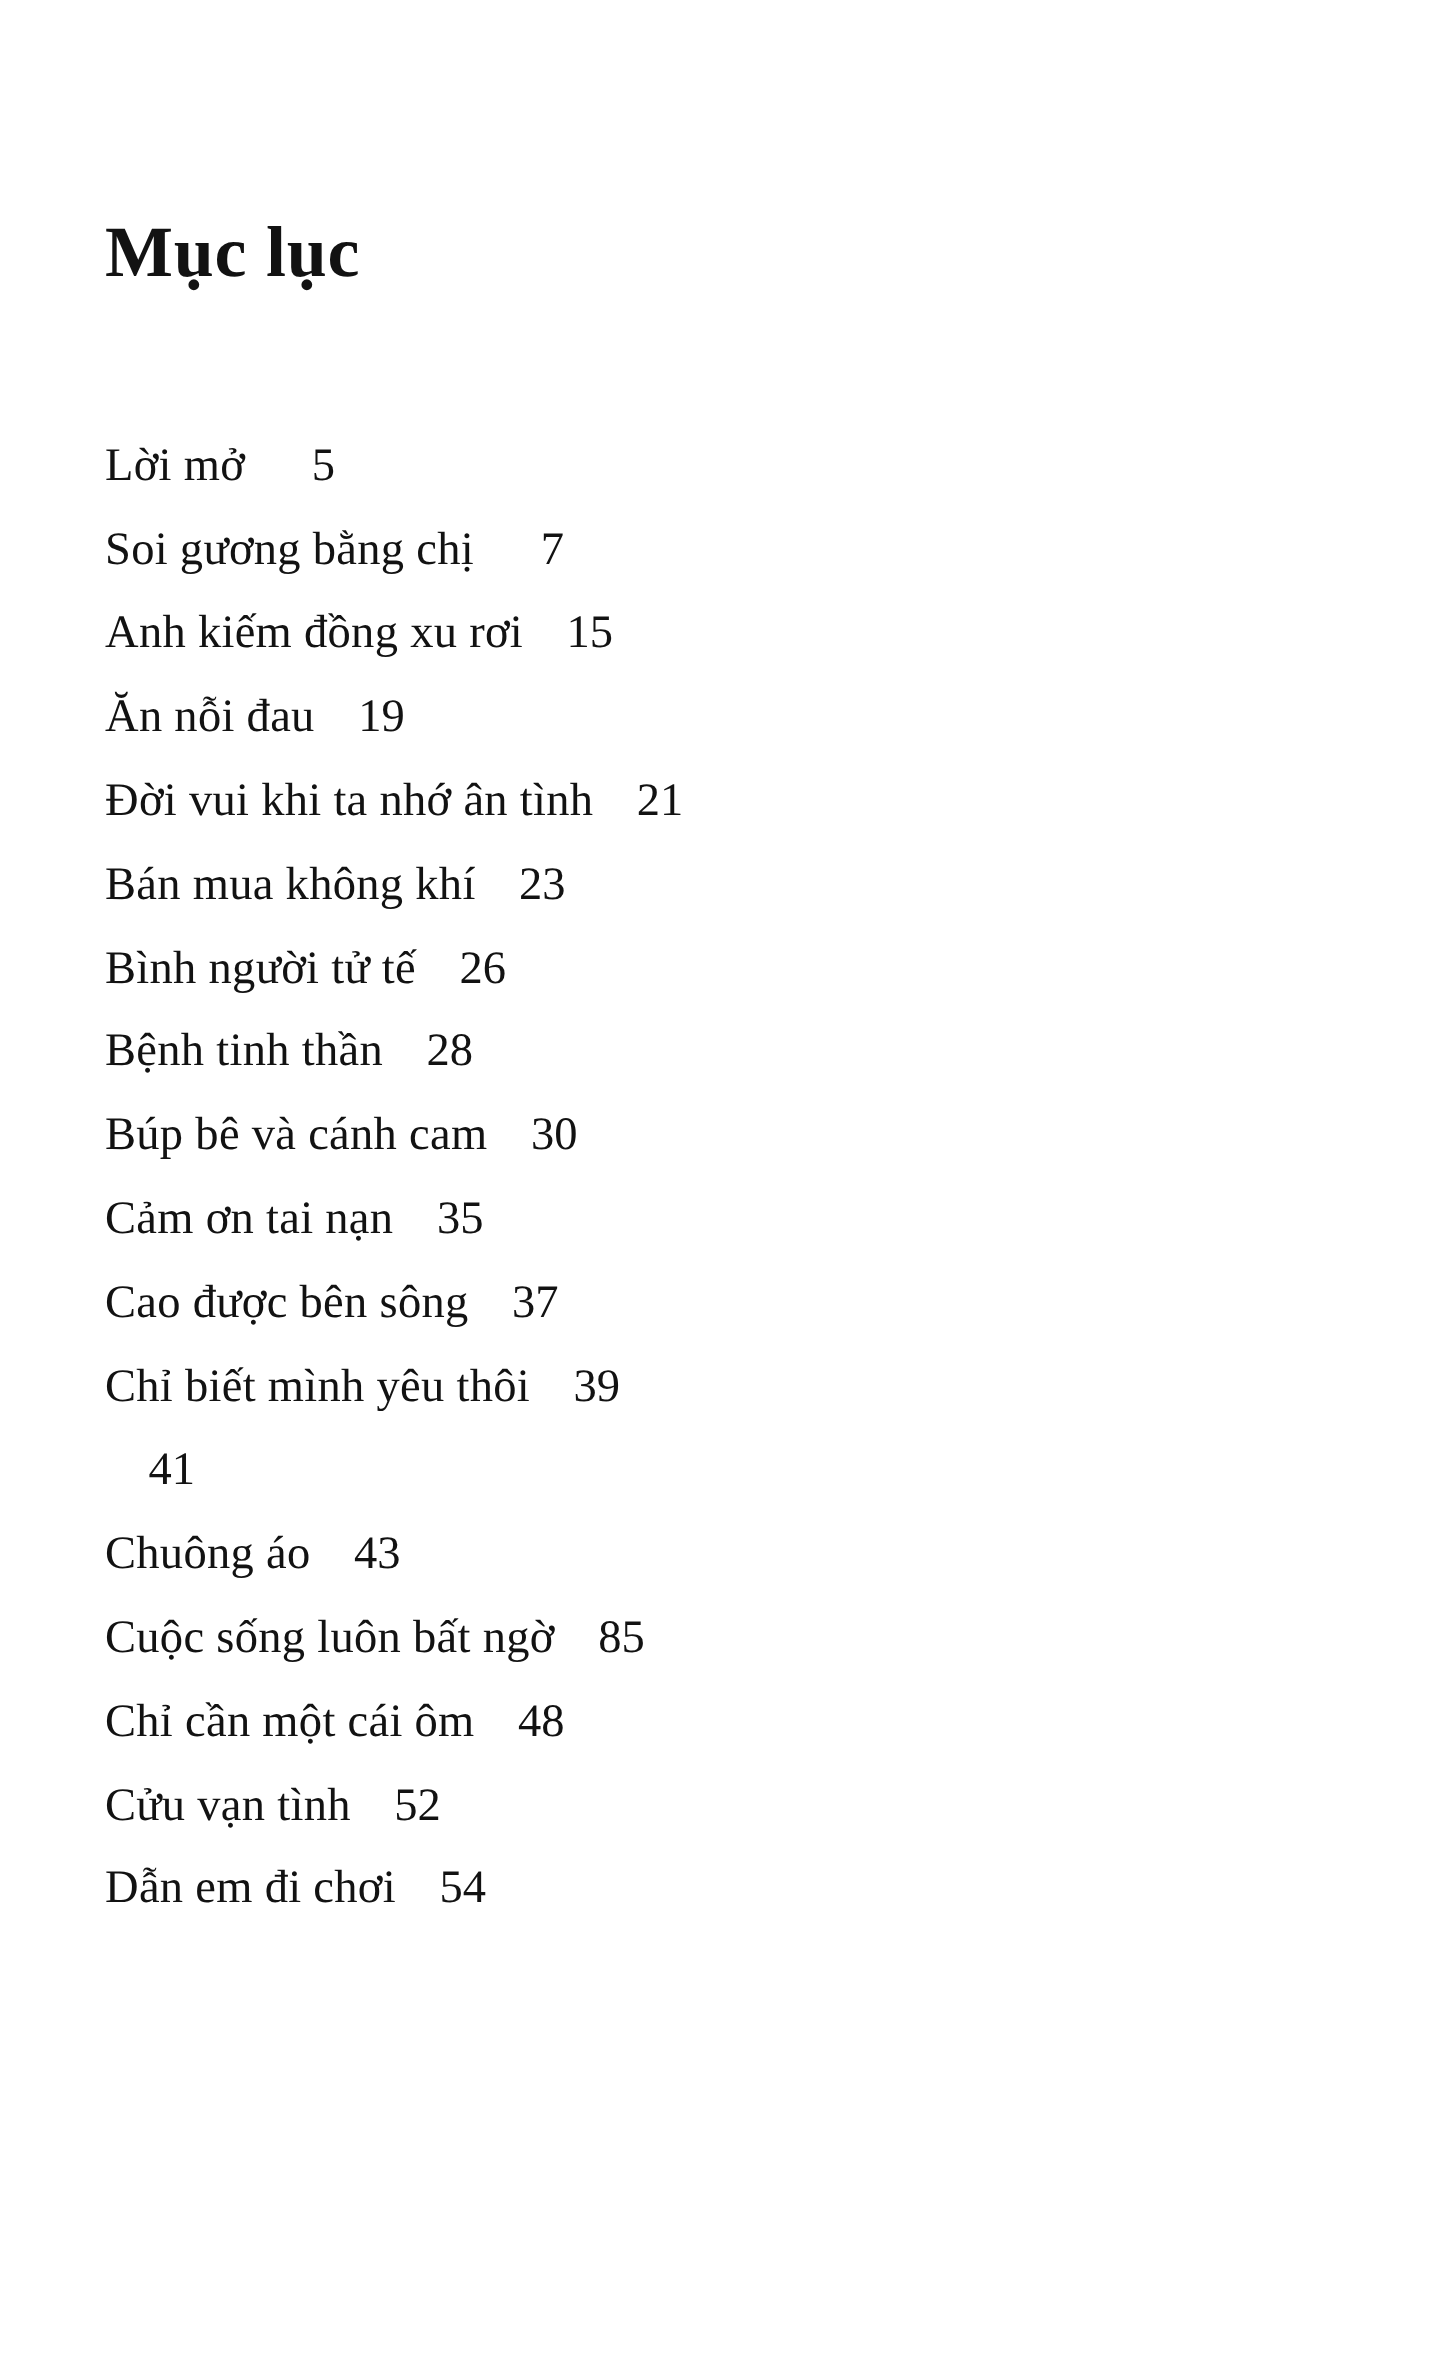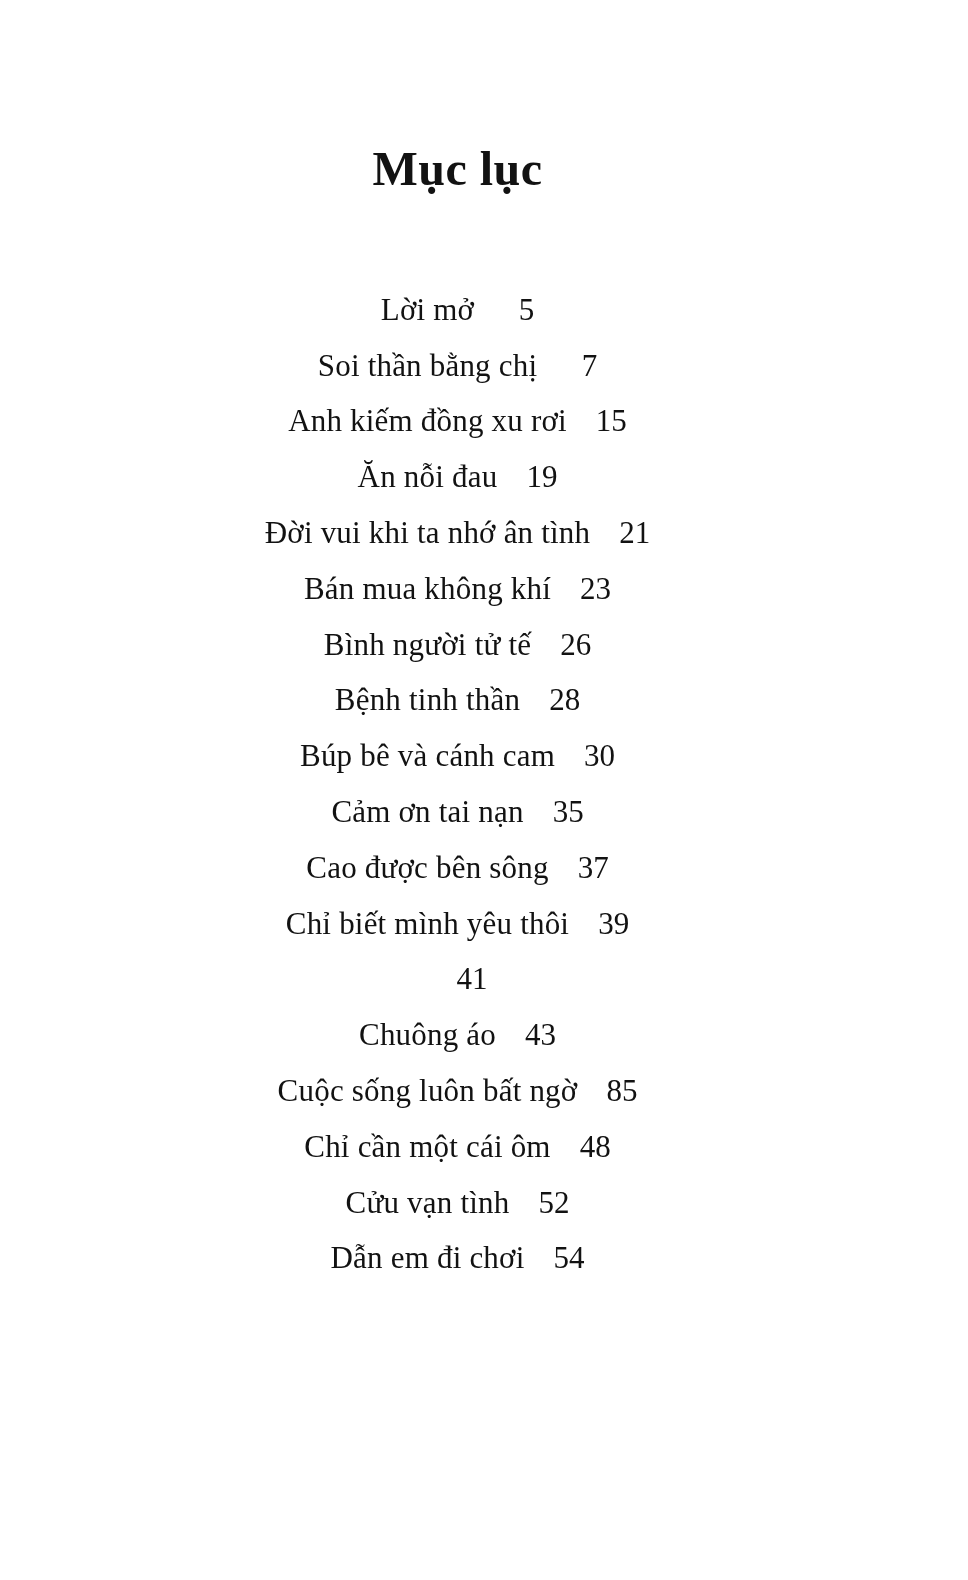--- a/index.html
+++ b/index.html
@@ -18,29 +18,28 @@
     box-sizing: border-box;
     width: 968px;
     height: 1580px;
     padding: 142px 123px 0 70px;
   }
   .title {
     margin: 0 0 86px 0;
     font-size: 48px;
     font-weight: 600;
     line-height: 1.12;
-    text-align: center;
     letter-spacing: 0.5px;
   }
   .toc {
     width: 100%;
   }
   .row {
     display: flex;
-    justify-content: center;
+    justify-content: flex-start;
     align-items: baseline;
     height: 55.8px;
     font-size: 31px;
     line-height: 55.8px;
     white-space: nowrap;
   }
   .row .label {
     letter-spacing: 0.2px;
   }
   .row .num {
@@ -53,21 +52,21 @@
 
 <div class="page">
   <h1 class="title">Mục lục</h1>
   <div class="toc" id="toc-list">
   <div class="row">
     <span class="label">Lời mở</span>
     <span class="num">5</span>
   </div>
 
   <div class="row">
-    <span class="label">Soi thần bằng chị</span>
+    <span class="label">Soi gương bằng chị</span>
     <span class="num">7</span>
   </div>
 
 
   <div class="row">
     <span class="label">Anh kiếm đồng xu rơi</span>
     <span class="num">15</span>
   </div>
 
   <div class="row">

